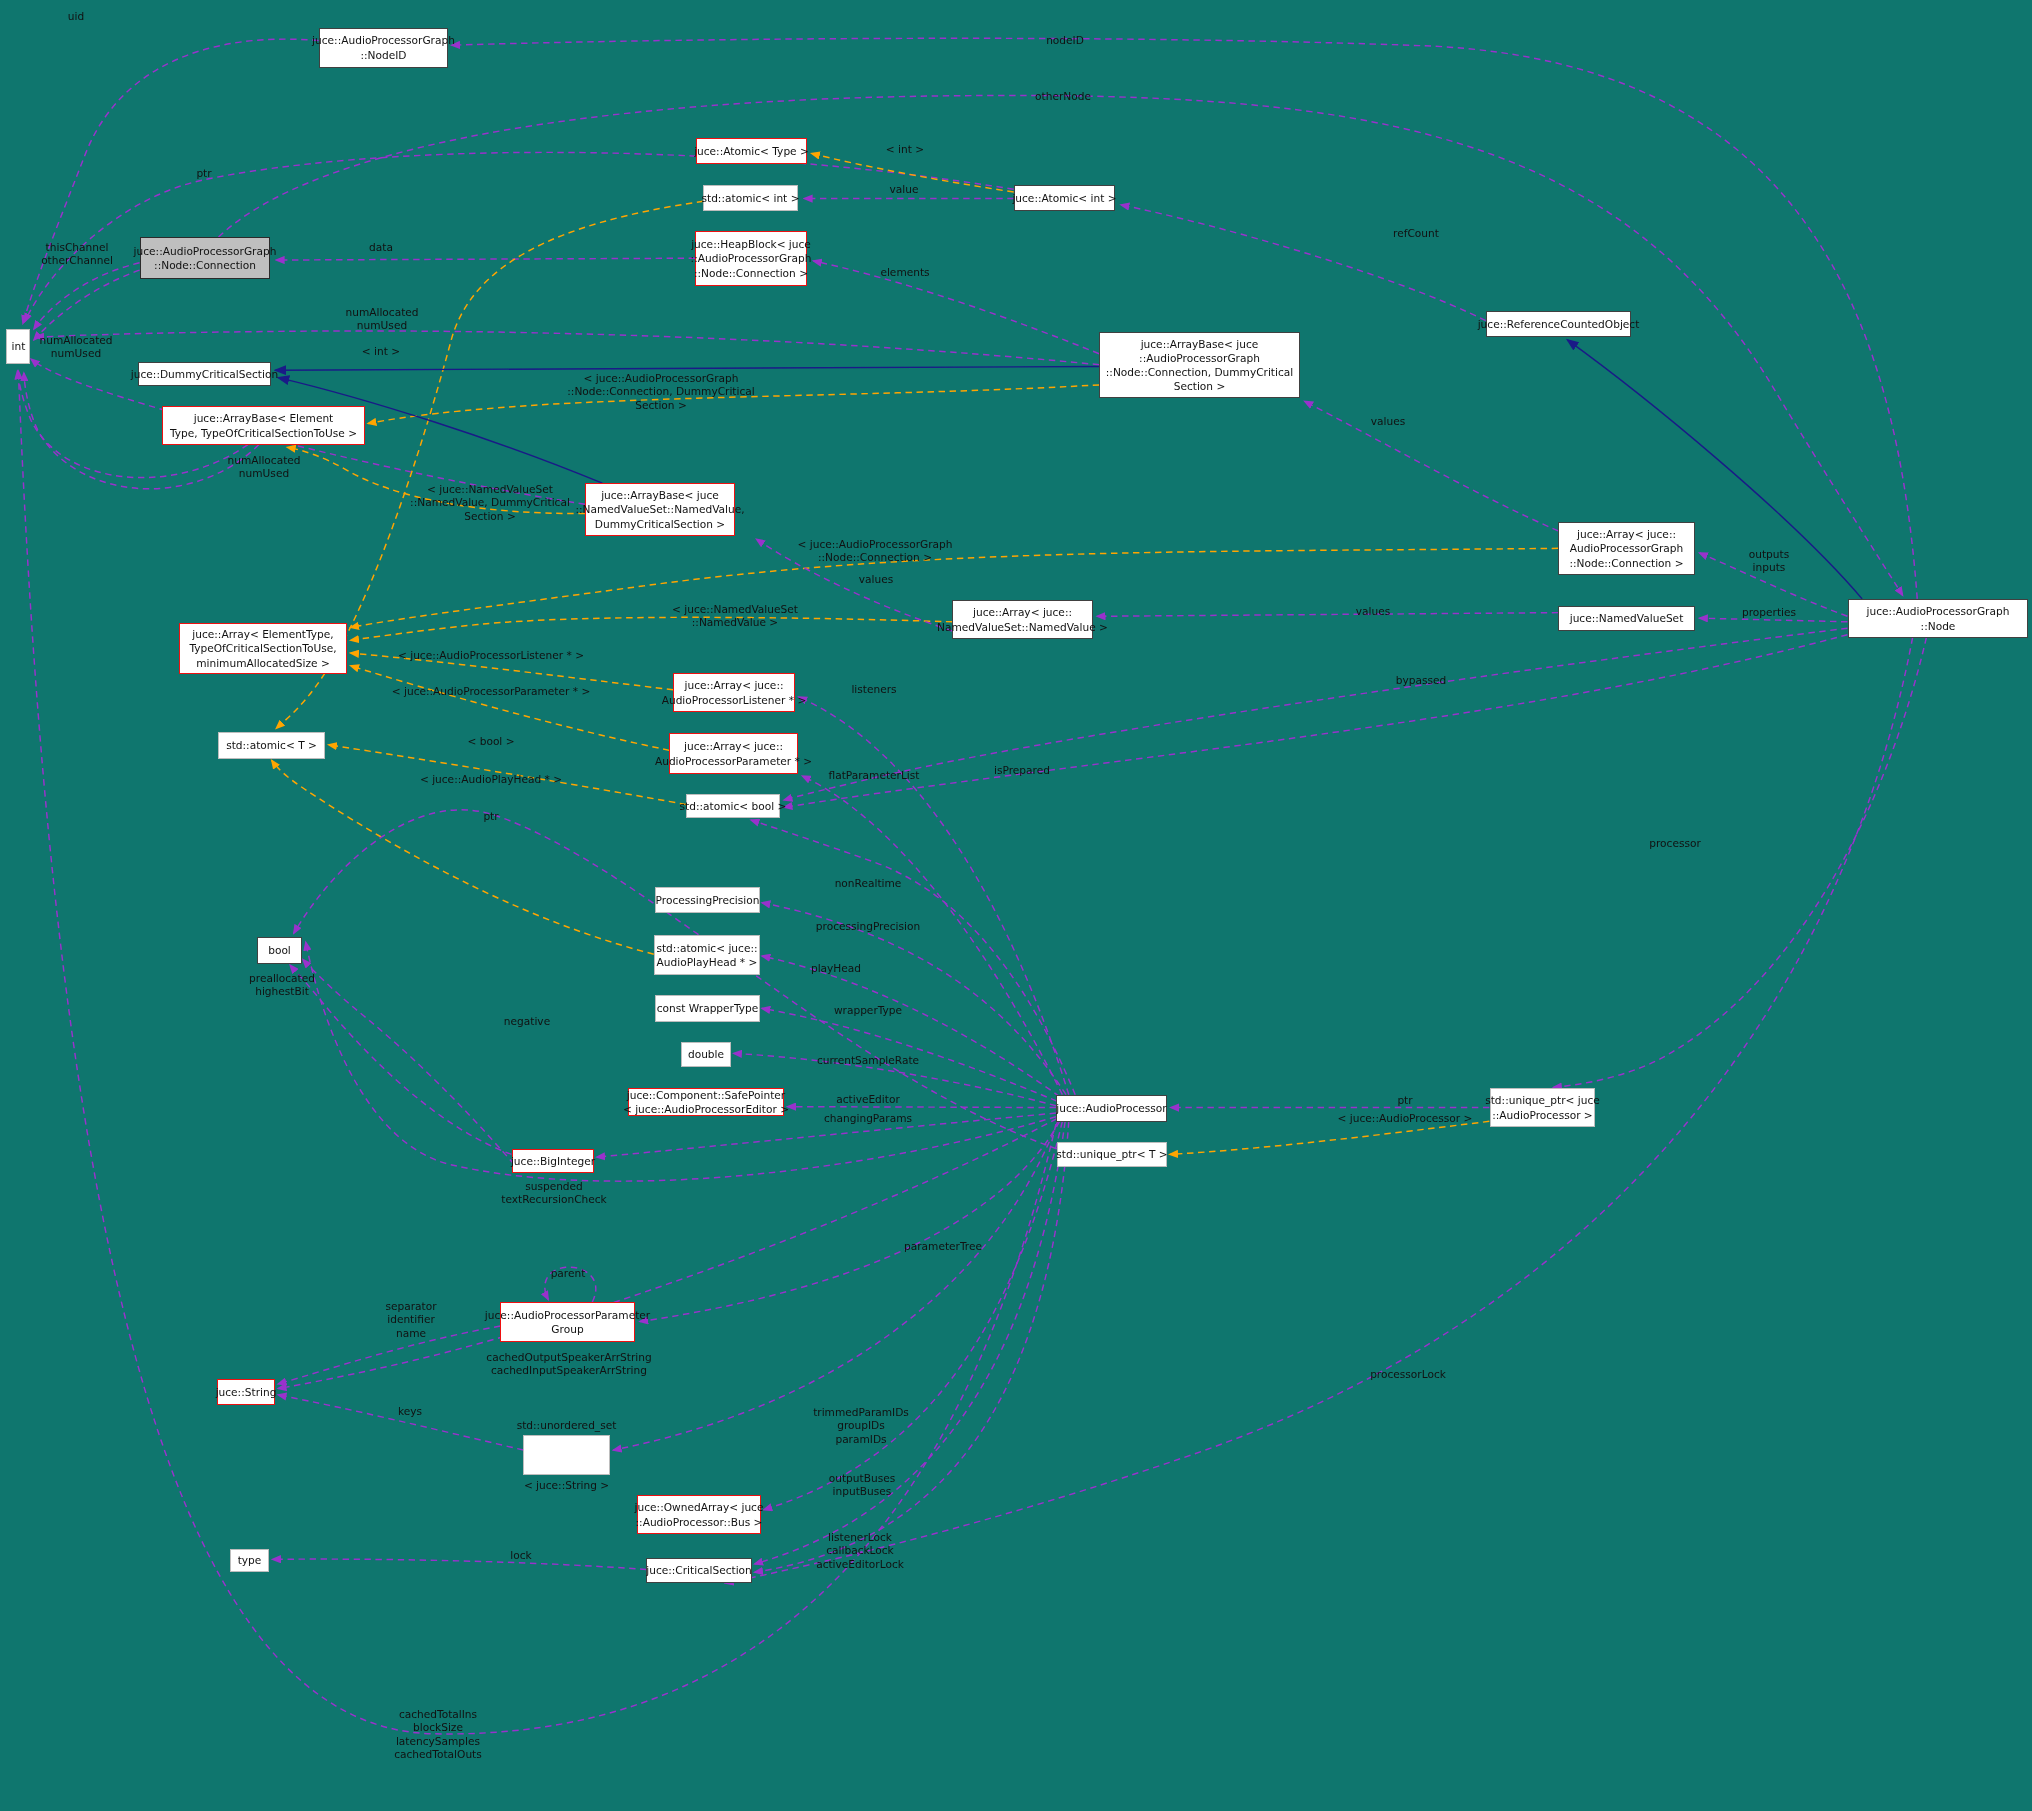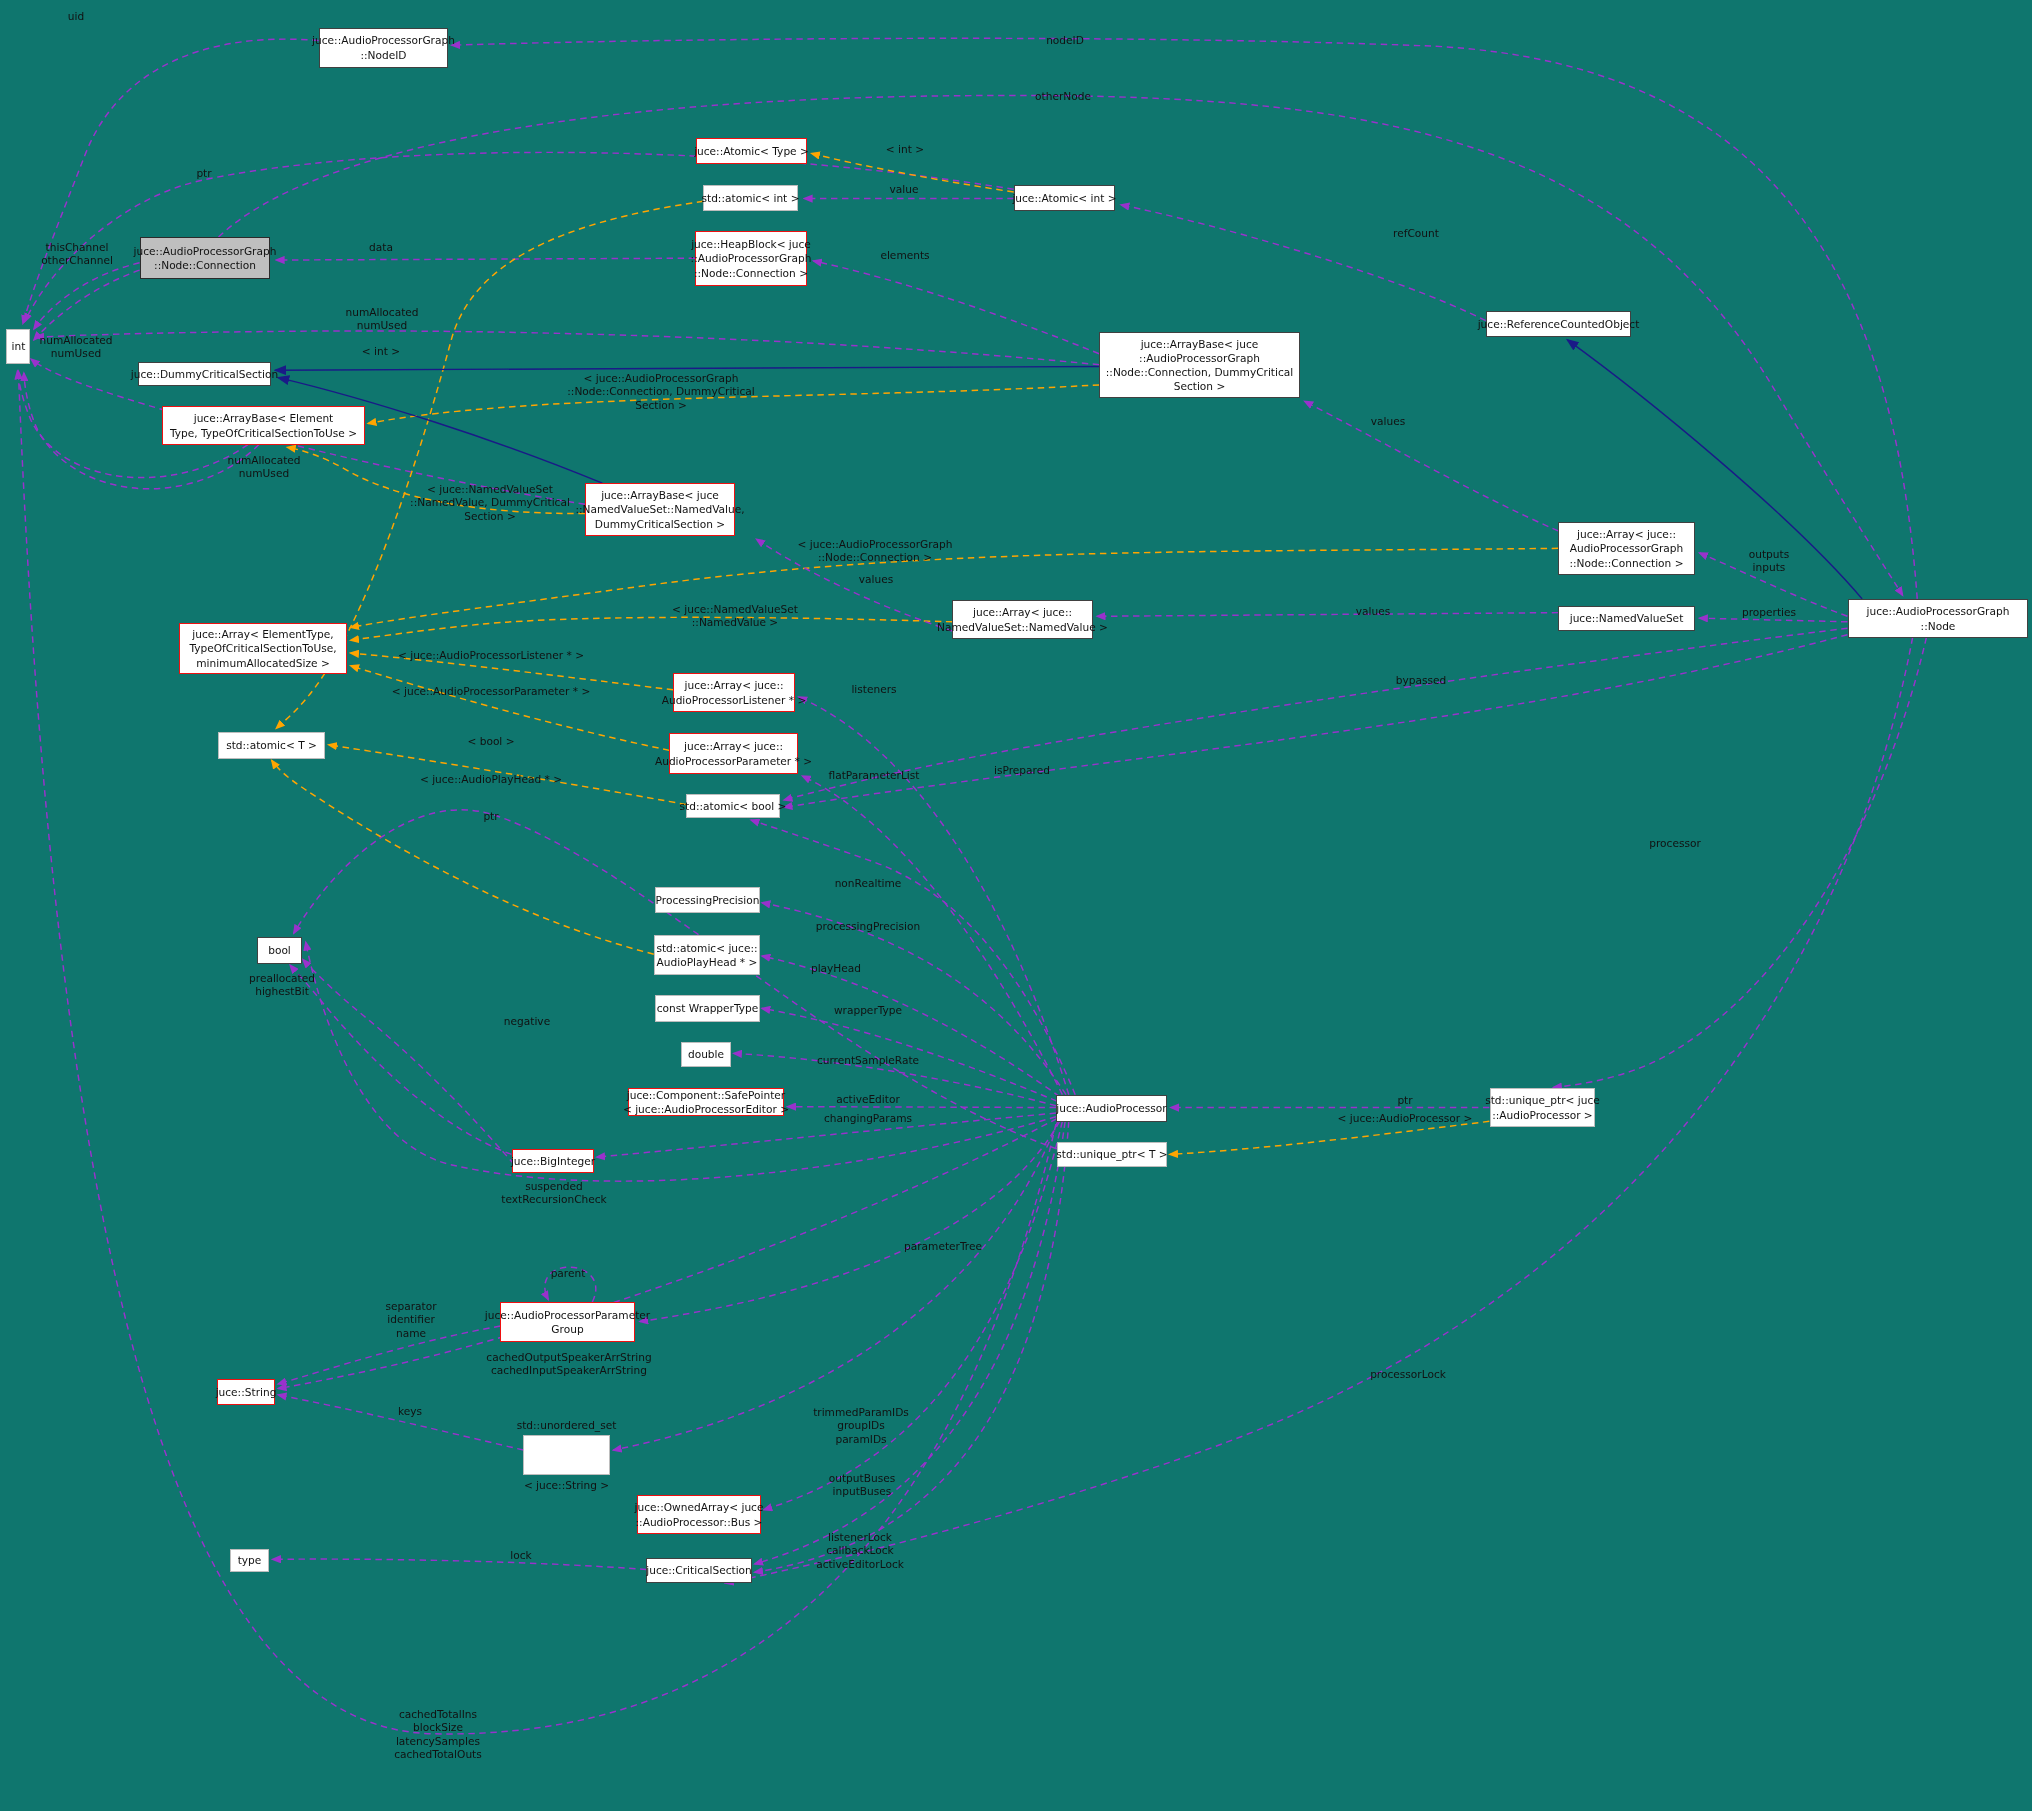--- a/index.html
+++ b/index.html
@@ -100,21 +100,21 @@
         <path d="M1151,1251 C920,1170 705,945 540,888 C448,857 360,948 320,1016" class="edge p" stroke="#9932cc" marker-end="url(#arr-p)"></path>
         <path d="M1150,1224 C1040,1700 800,1895 470,1888 C200,1880 60,1400 20,404" class="edge p" stroke="#9932cc" marker-end="url(#arr-p)"></path>
       </g>
   </svg>
   <div id="labels-layer">
       <div class="edge-label" style="left: 76px; top: 16.5px;">uid</div>
       <div class="edge-label" style="left: 1065px; top: 41px;">nodeID</div>
       <div class="edge-label" style="left: 1063px; top: 97px;">otherNode</div>
       <div class="edge-label" style="left: 905px; top: 150px;">&lt; int &gt;</div>
       <div class="edge-label" style="left: 904px; top: 190px;">value</div>
-      <div class="edge-label" style="left: 905px; top: 256px; text-align: center;">elements</div>
+      <div class="edge-label" style="left: 905px; top: 273px; text-align: center;">elements</div>
       <div class="edge-label" style="left: 1416px; top: 234px;">refCount</div>
       <div class="edge-label" style="left: 381px; top: 248px;">data</div>
       <div class="edge-label" style="left: 204px; top: 174px;">ptr</div>
       <div class="edge-label" style="left: 77px; top: 254px;">thisChannel
 otherChannel</div>
       <div class="edge-label" style="left: 382px; top: 319px;">numAllocated
 numUsed</div>
       <div class="edge-label" style="left: 381px; top: 352px;">&lt; int &gt;</div>
       <div class="edge-label" style="left: 76px; top: 347px;">numAllocated
 numUsed</div>

